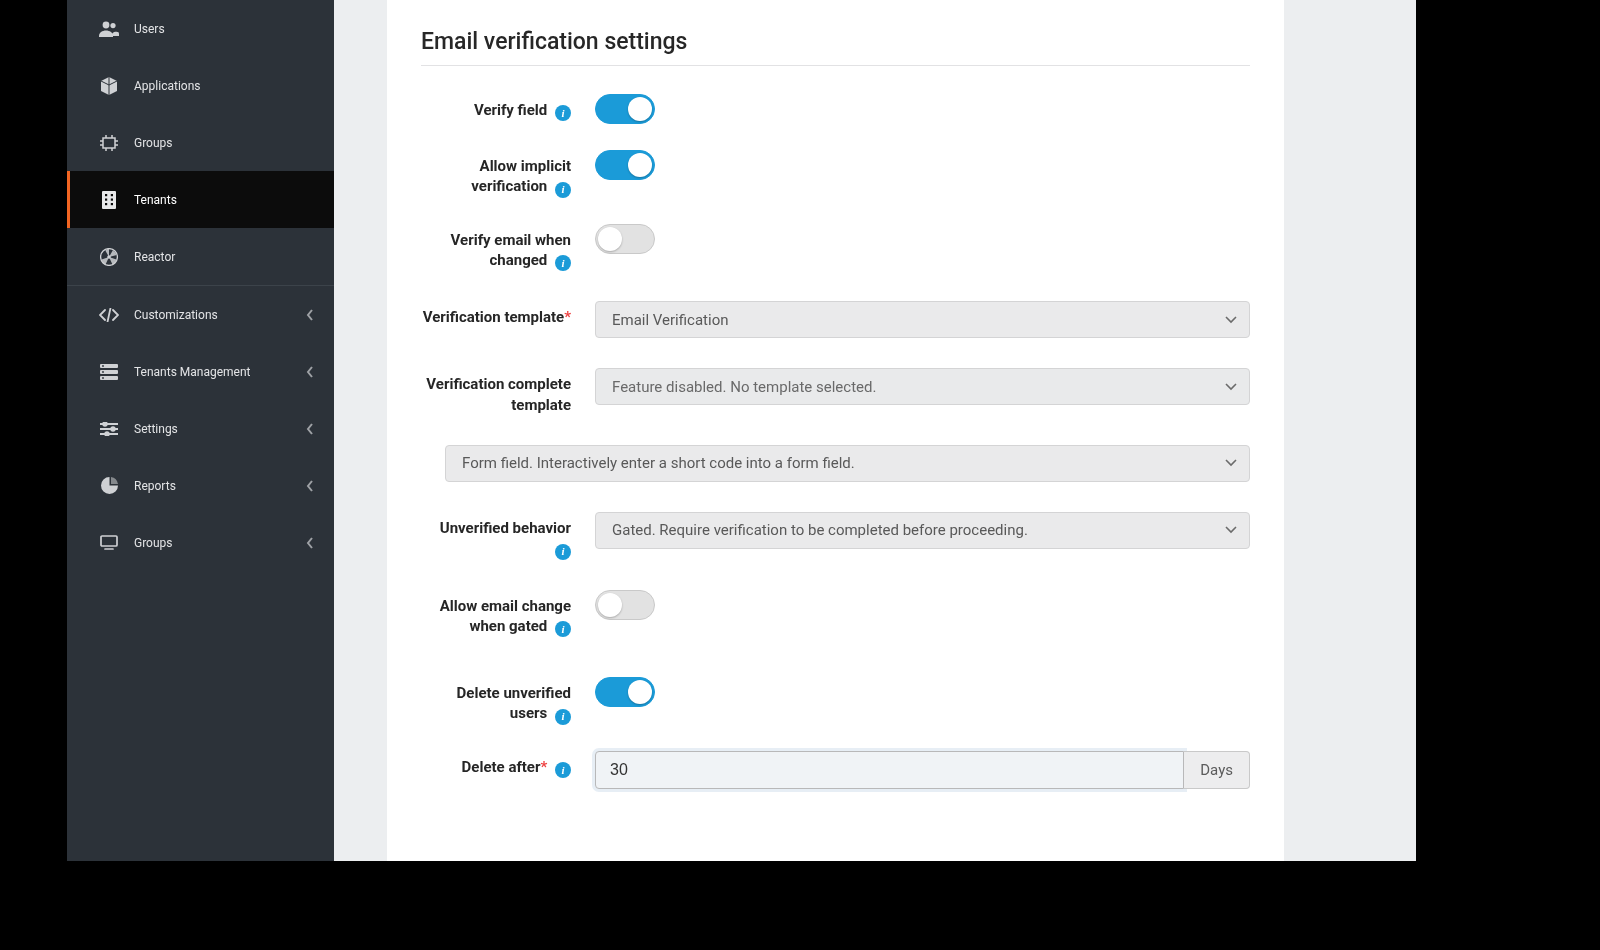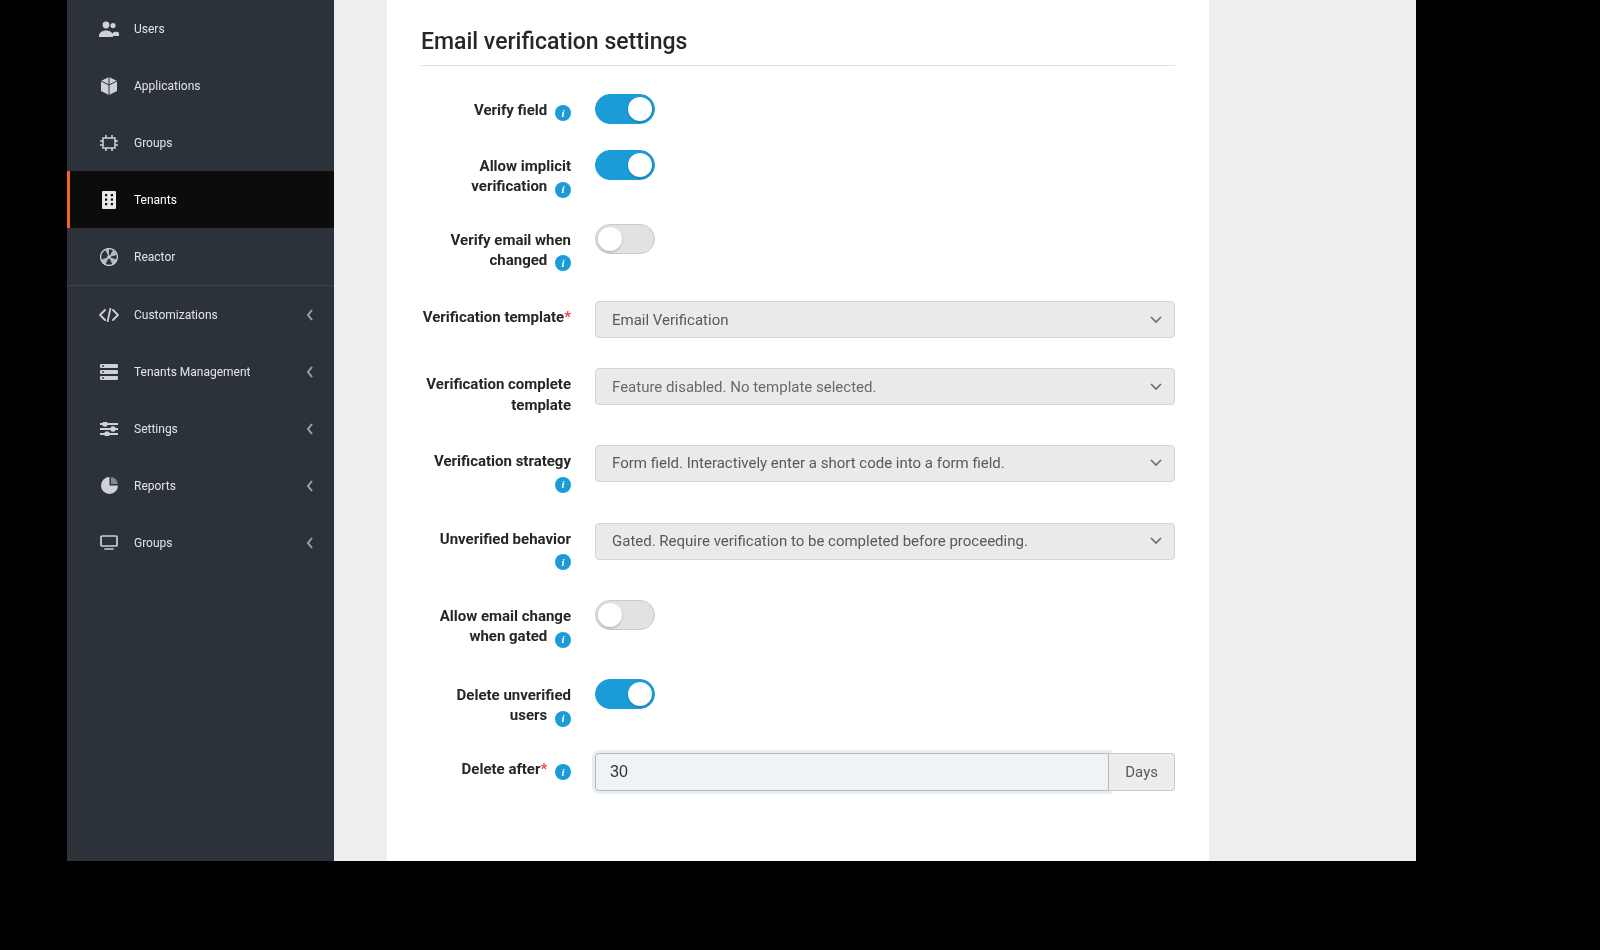--- a/index.html
+++ b/index.html
@@ -68,21 +68,21 @@
   .main-wrap {
     flex: 1;
     background: #eceef0;
     display: flex;
     justify-content: flex-start;
     overflow: hidden;
   }
   .panel {
     background: #fff;
     margin-left: 53px;
-    width: 822px;
+    width: 897px;
     padding: 28px 34px 40px 34px;
     height: 100%;
     overflow: hidden;
   }
   .section-title {
     font-size: 23px;
     font-weight: 500;
     color: #272727;
     padding-bottom: 10px;
     border-bottom: 1px solid #e2e2e4;
@@ -411,24 +411,20 @@
             <span class="sel-chev">
                 <svg width="12" height="8" viewBox="0 0 12 8" fill="none" stroke="#6b6b6b" stroke-width="1.6">
                   <path d="M1 1l5 5 5-5"></path>
                 </svg>
               </span>
           </div>
         </div>
       </div>
 
       <div class="form-row">
-        <div class="form-label">
-          <span>Verification strategy</span>
-          <span class="info-icon">i</span>
-        </div>
         <div class="form-ctrl">
           <div class="select">
             <span>Form field. Interactively enter a short code into a form field.</span>
             <span class="sel-chev">
                 <svg width="12" height="8" viewBox="0 0 12 8" fill="none" stroke="#6b6b6b" stroke-width="1.6">
                   <path d="M1 1l5 5 5-5"></path>
                 </svg>
               </span>
           </div>
         </div>
@@ -444,21 +440,21 @@
             <span>Gated. Require verification to be completed before proceeding.</span>
             <span class="sel-chev">
                 <svg width="12" height="8" viewBox="0 0 12 8" fill="none" stroke="#6b6b6b" stroke-width="1.6">
                   <path d="M1 1l5 5 5-5"></path>
                 </svg>
               </span>
           </div>
         </div>
       </div>
 
-      <div class="form-row" style="margin-bottom:31px">
+      <div class="form-row" style="margin-bottom:40px">
         <div class="form-label">
           <span>Allow email change when gated</span>
           <span class="info-icon">i</span>
         </div>
         <div class="form-ctrl">
           <div class="toggle">
               <div class="knob"></div>
             </div>
         </div>
       </div>

